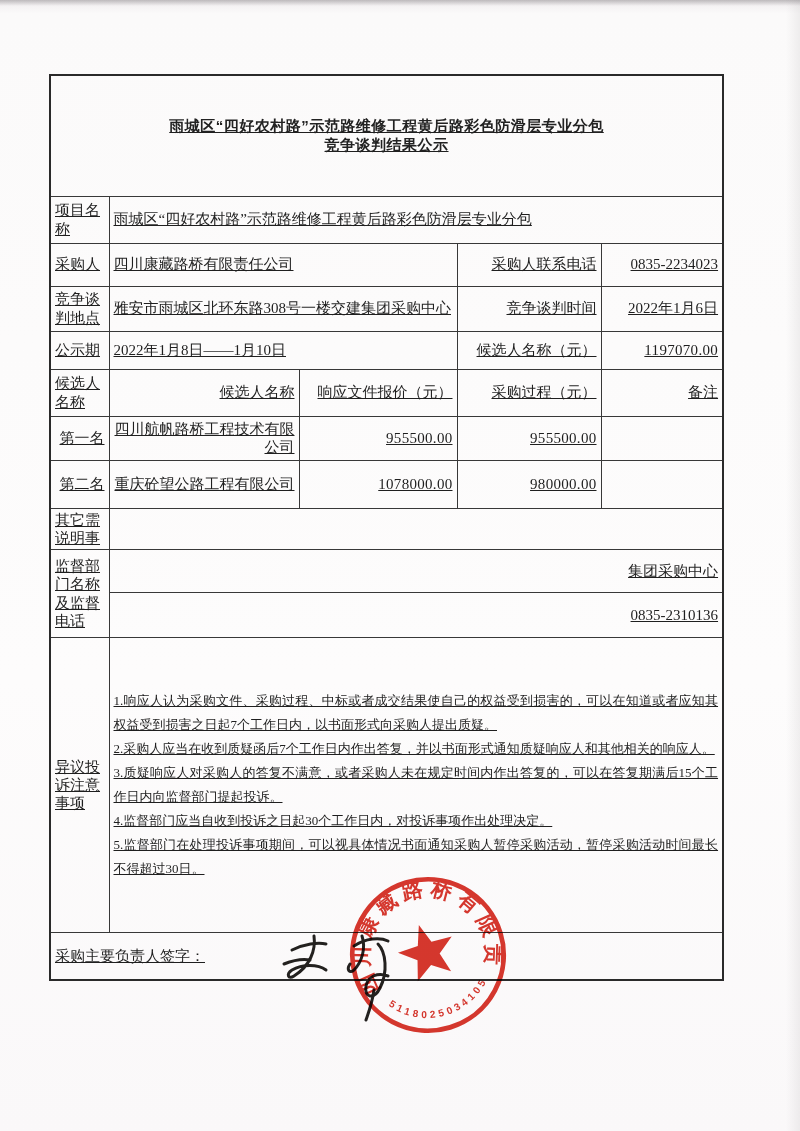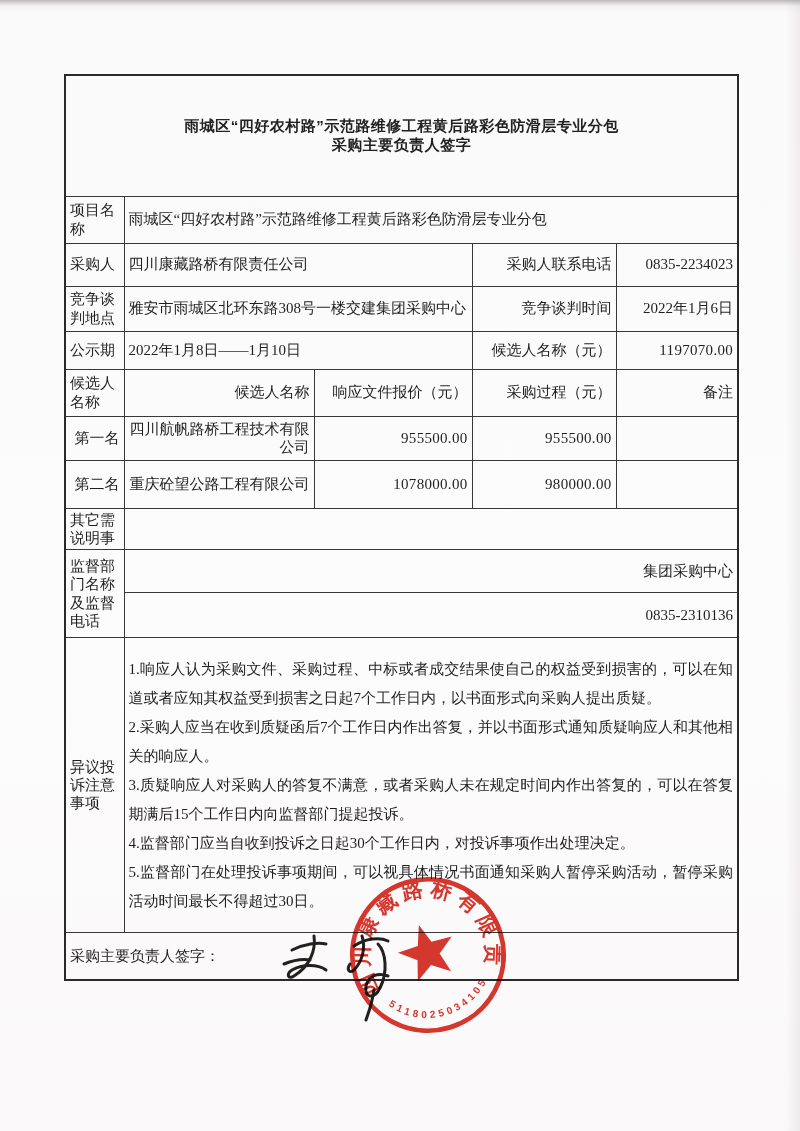--- a/index.html
+++ b/index.html
@@ -8,41 +8,42 @@
     background:linear-gradient(180deg,#efecee 0%,#fbfafa 1.2%,#fdfcfc 60%,#faf8f9 100%);
     font-family:"Liberation Serif","DejaVu Serif",serif;
     color:#1f1f1f;
   }
   .page-shade-right{position:absolute;top:0;right:0;width:14px;height:100%;
     background:linear-gradient(90deg,rgba(0,0,0,0) 0%,rgba(120,115,118,0.10) 100%);}
   .page-shade-top{position:absolute;top:0;left:0;width:100%;height:6px;
     background:linear-gradient(180deg,rgba(60,55,58,0.28),rgba(0,0,0,0));}
 
   table.doc{
-    position:absolute;left:64px;top:74px;width:674px;
+    position:absolute;left:49px;top:74px;width:674px;
     border-collapse:collapse;table-layout:fixed;
     border:2.2px solid #2a2a2a;
+    text-decoration:underline;
   }
   table.doc td{
     border:1.5px solid #383838;
     padding:2px 4px;
     font-size:15px;
     line-height:1.22;
     vertical-align:middle;
     overflow:hidden;
     word-break:break-all;
   }
   td.lbl{padding:2px 2px 2px 4px;}
   td.ctr{text-align:right;}
   td.val{padding-left:7px;}
   .title-cell{text-align:center;font-weight:bold;font-size:21px;line-height:31px;
     font-family:"Liberation Sans","DejaVu Sans",sans-serif;letter-spacing:0.5px;color:#222;}
   .num{font-size:13.5px;letter-spacing:0.3px;}
   .obj-cell{padding:6px 8px 6px 5px;}
-  .obj-line{font-size:15px;line-height:29px;text-align:justify;}
+  .obj-line{font-size:13px;line-height:24px;text-align:justify;}
   .sig-cell{padding-left:8px;}
   .r1{height:121px}.r2{height:47px}.r3{height:43px}.r4{height:45px}.r5{height:38px}
   .r6{height:47px}.r7{height:44px}.r8{height:48px}.r9{height:38px}
   .r10a{height:43px}.r10b{height:45px}.r11{height:295px}.r12{height:47px}
 
   .signature-svg{position:absolute;left:270px;top:924px;width:150px;height:100px;}
   .stamp{
     position:absolute;left:341px;top:868px;width:174px;height:174px;
     transform:rotate(-17deg);
     mix-blend-mode:multiply;opacity:0.93;
@@ -61,21 +62,21 @@
       <col style="width:190px">
       <col style="width:158px">
     <col style="width:144px">
       <col style="width:122px">
   </colgroup>
 
   <tbody>
       <tr class="r1">
     <td colspan="5" class="title-cell">
       <div>雨城区“四好农村路”示范路维修工程黄后路彩色防滑层专业分包</div>
-      <div>采购主要负责人签字</div>
+      <div>竞争谈判结果公示</div>
     </td>
   </tr>
 
   <tr class="r2">
     <td class="lbl">项目名称</td>
     <td colspan="4" class="val">雨城区“四好农村路”示范路维修工程黄后路彩色防滑层专业分包</td>
   </tr>
 
   <tr class="r3">
     <td class="lbl">采购人</td>

